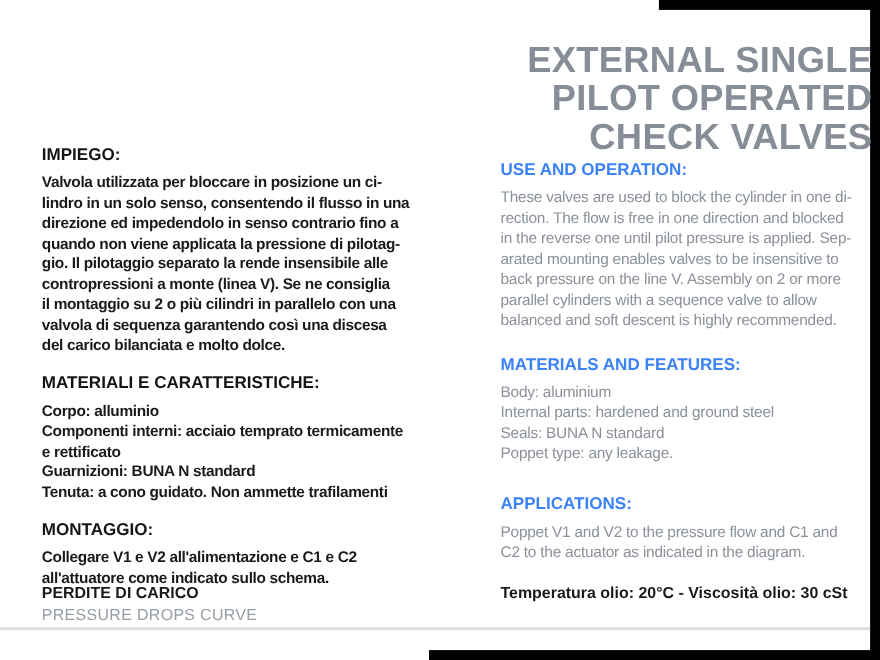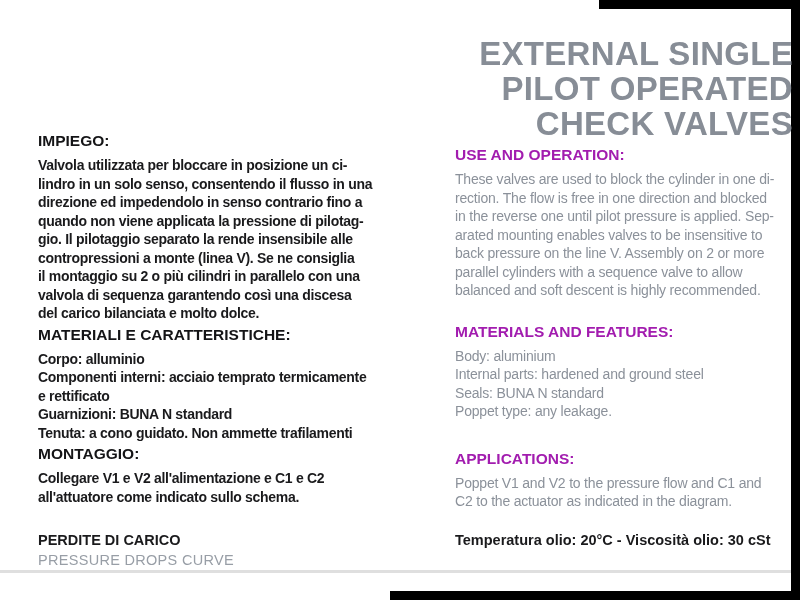--- a/index.html
+++ b/index.html
@@ -20,35 +20,35 @@
   .col-left  { position:absolute; left:38px;  top:131px; width:392px; }
   .col-right { position:absolute; left:455px; top:36px;  width:338px; }
 
   .doc-title {
     font-size:33px; font-weight:bold; color:#878d96;
     line-height:35px; letter-spacing:0.3px;
     white-space:pre-line; margin:0 0 4px 0;text-align:right;
   }
 
   .sec { margin:0; }
-  .sec + .sec { margin-top:2px; }
+  .sec + .sec { margin-top:16px; }
   .col-right .sec-materials { margin-top:22px; }
   .col-right .sec-applications { margin-top:28px; }
 
   .h-left {
     font-size:15.5px; font-weight:bold; color:#141416;
     margin:0 0 6px 0; line-height:19px;
   }
   .body-left {
     font-size:14px; font-weight:bold; color:#1a1a1c;
     line-height:18.5px; letter-spacing:-0.3px;
     white-space:pre-line; margin:0;
   }
   .h-right {
-    font-size:15.5px; font-weight:bold; color:#a21caf;
+    font-size:15.5px; font-weight:bold; color:#3b82f6;
     margin:0 0 6px 0; line-height:19px;
   }
   .body-right {
     font-size:14px; font-weight:normal; color:#8b919a;
     line-height:18.5px; letter-spacing:-0.2px;
     white-space:pre-line; margin:0;
   }
 
   .footer-left  { position:absolute; left:38px;  top:530px; }
   .footer-right { position:absolute; left:455px; top:530px; }

